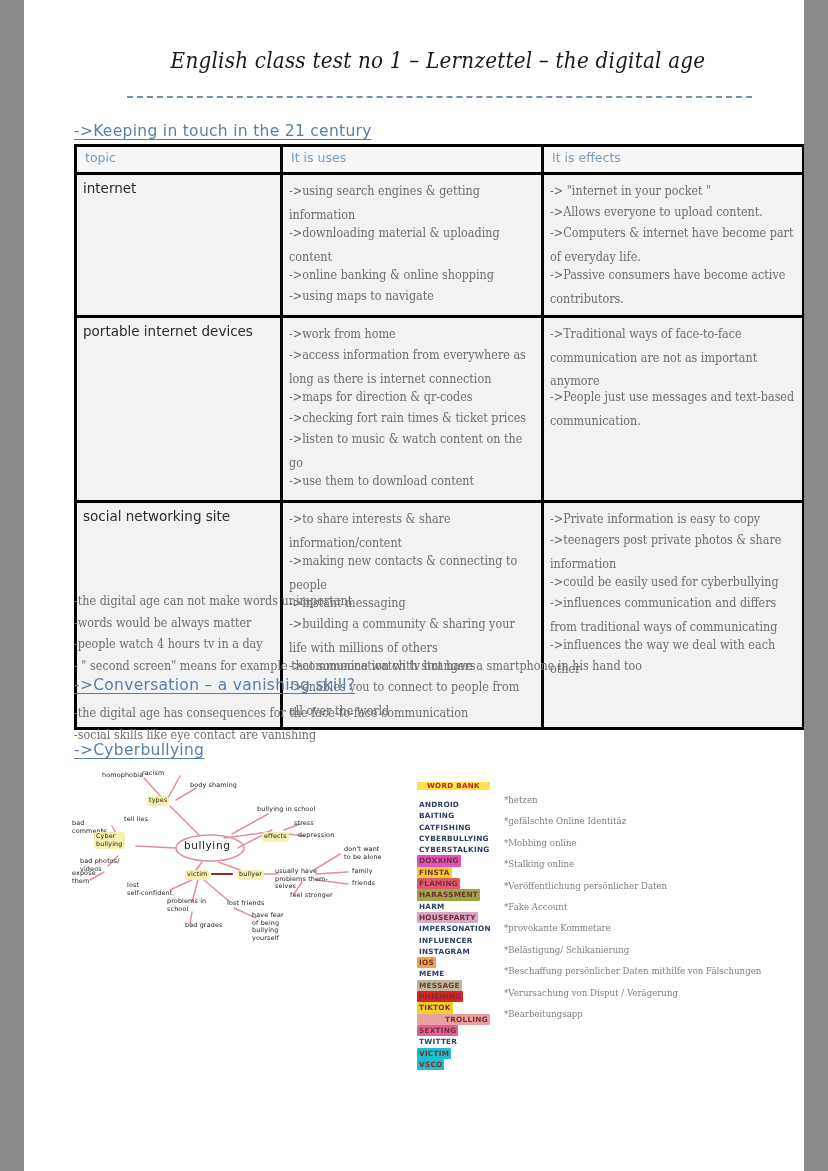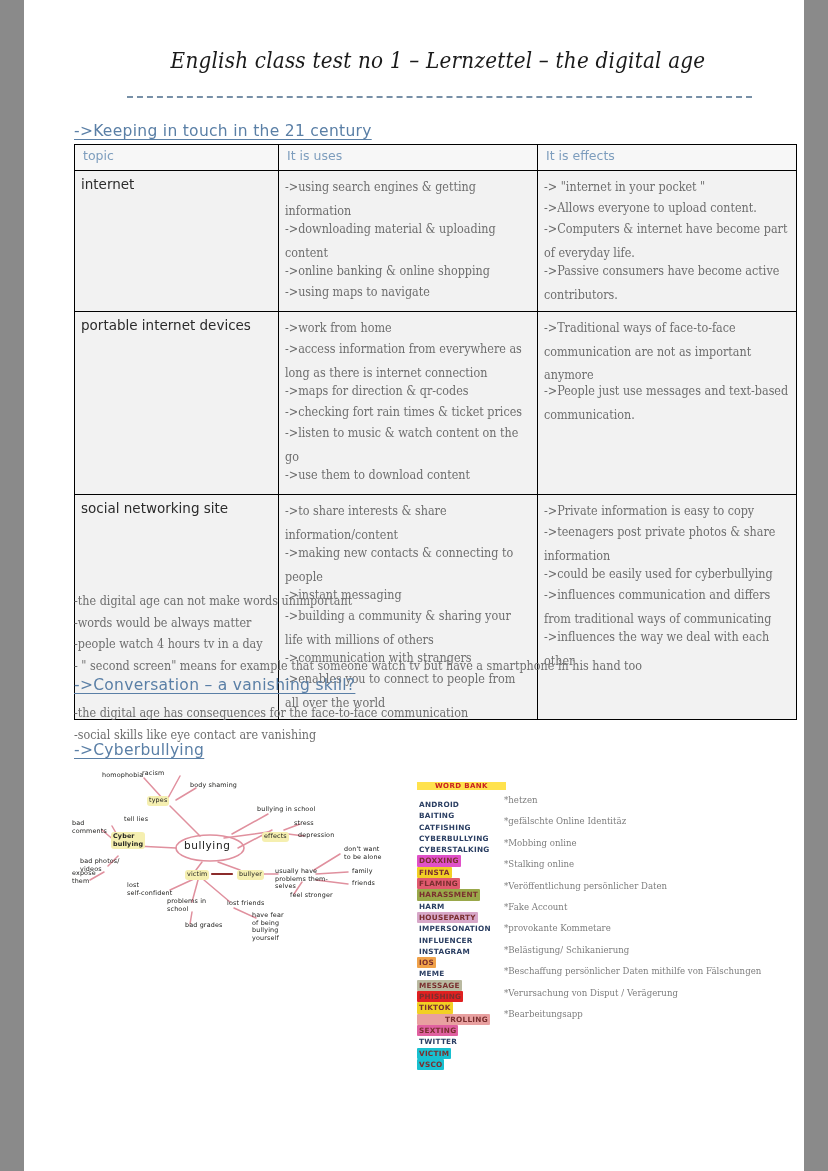--- a/index.html
+++ b/index.html
@@ -38,21 +38,21 @@
     letter-spacing:.3px;
     white-space:nowrap;
   }
   
   .tbl{
     position:absolute;left:50px;top:144px;width:677px;
     border-collapse:collapse;
     table-layout:fixed;
   }
   .tbl td,.tbl th{
-    border:1px solid #000000;
+    border:3px solid #000000;
     vertical-align:top;
     padding:5px 6px 9px 6px;
     background:#f2f2f2;
   }
   .tbl thead th{
     background:#f7f7f7;
     font-weight:normal;
     text-align:left;
     color:#7d9dbd;
     font-size:12.5px;
@@ -105,21 +105,21 @@
   .mm-label.hl{background:#f5efb0;padding:1px 2px;border-radius:3px;}
   .mm-center{
     font-size:10.5px;letter-spacing:.6px;
   }
   
   .wordbank{position:absolute;left:393px;top:774px;}
   .wb-title{
     font-family:"DejaVu Sans",sans-serif;
     font-weight:bold;font-size:7px;
     color:#c92020;letter-spacing:.4px;
-    background:#ffe24d;display:inline-block;padding:0 18px;text-align:right;
+    background:#ffe24d;display:inline-block;padding:0 10px;text-align:right;
   }
   .wb-list{margin:0;padding:0;list-style:none;margin-top:7px;}
   .wb-list li{
     font-family:"DejaVu Sans",sans-serif;
     font-weight:bold;
     font-size:7.3px;
     line-height:11.3px;
     letter-spacing:.25px;
     color:#2b3f63;
     white-space:nowrap;
@@ -276,21 +276,21 @@
         <div class="mm-label mm-center" style="left: 112px; top: 72px;">bullying</div>
         <div class="mm-label" style="left: 30px; top: 2px;">homophobia</div>
         <div class="mm-label" style="left: 70px; top: 0px;">racism</div>
         <div class="mm-label" style="left: 118px; top: 12px;">body shaming</div>
         <div class="mm-label hl" style="left: 75px; top: 26px;">types</div>
         <div class="mm-label" style="left: 185px; top: 36px;">bullying in school</div>
         <div class="mm-label" style="left: 0px; top: 50px;">bad
 comments</div>
         <div class="mm-label" style="left: 52px; top: 46px;">tell lies</div>
         <div class="mm-label" style="left: 222px; top: 50px;">stress</div>
-        <div class="mm-label hl" style="left: 39px; top: 62px; font-weight: bold;">Cyber
+        <div class="mm-label hl" style="left: 22px; top: 62px;">Cyber
 bullying</div>
         <div class="mm-label hl" style="left: 190px; top: 62px;">effects</div>
         <div class="mm-label" style="left: 226px; top: 62px;">depression</div>
         <div class="mm-label" style="left: 8px; top: 88px;">bad photos/
 videos</div>
         <div class="mm-label" style="left: 0px; top: 100px;">expose
 them</div>
         <div class="mm-label" style="left: 272px; top: 76px;">don't want
 to be alone</div>
         <div class="mm-label hl" style="left: 113px; top: 100px;">victim</div>

